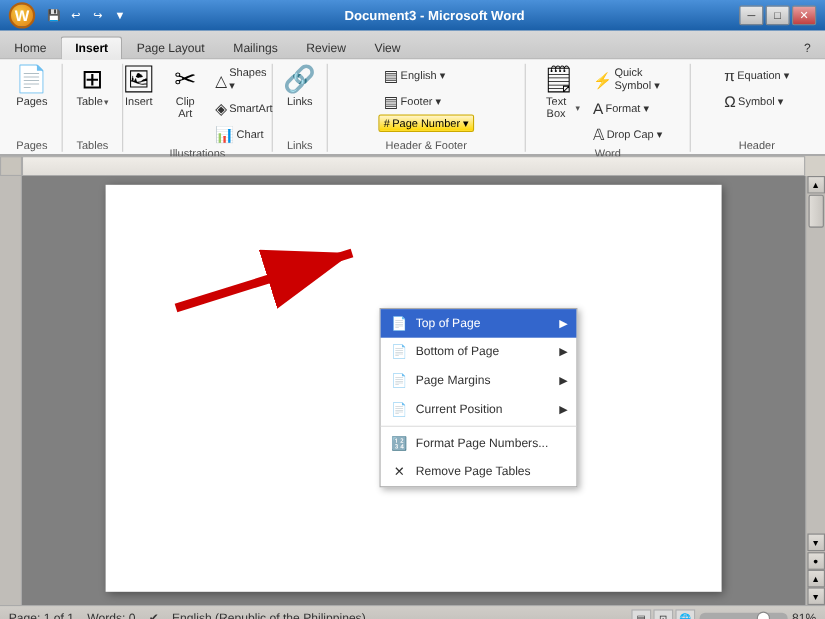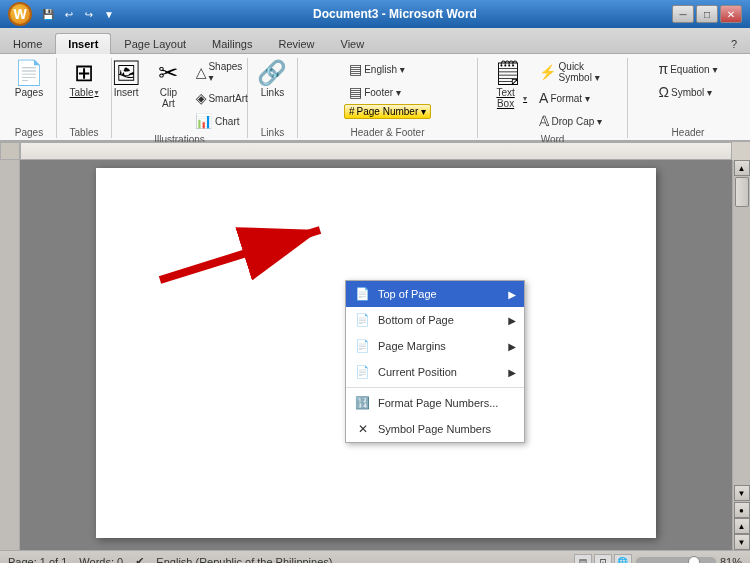--- a/index.html
+++ b/index.html
@@ -90,21 +90,21 @@
     .insert-pages-group { min-width: 55px; }
     .insert-tables-group { min-width: 55px; }
     .insert-illus-group { min-width: 120px; }
     .insert-links-group { min-width: 50px; }
     .insert-header-group { min-width: 180px; }
     .insert-text-group { min-width: 150px; }
     .insert-symbols-group { min-width: 120px; }
 
     
     .dropdown-btn {
-      display: flex; align-items: center; gap: 1px; text-decoration: underline;
+      display: flex; align-items: center; gap: 1px;
     }
     .dropdown-btn .arrow { font-size: 8px; color: #555; }
 
     
     .ribbon-btn-highlight {
       background: linear-gradient(to bottom, #fff9cc, #ffe066);
       border: 1px solid #ccaa00 !important;
     }
 
     
@@ -409,21 +409,21 @@
         <span>Current Position</span>
         <span class="submenu-arrow">▶</span>
       </div>
       <div class="menu-separator"></div>
       <div class="menu-item">
         <span class="menu-icon">🔢</span>
         <span>Format Page Numbers...</span>
       </div>
       <div class="menu-item">
         <span class="menu-icon">✕</span>
-        <span>Symbol Page Numbers</span>
+        <span>Remove Page Tables</span>
       </div>
     </div>
   </div>
 
   <div class="sidebar-right">
     <div class="scroll-btn">▲</div>
     <div class="scroll-track">
       <div class="scroll-thumb"></div>
     </div>
     <div class="scroll-btn">▼</div>

